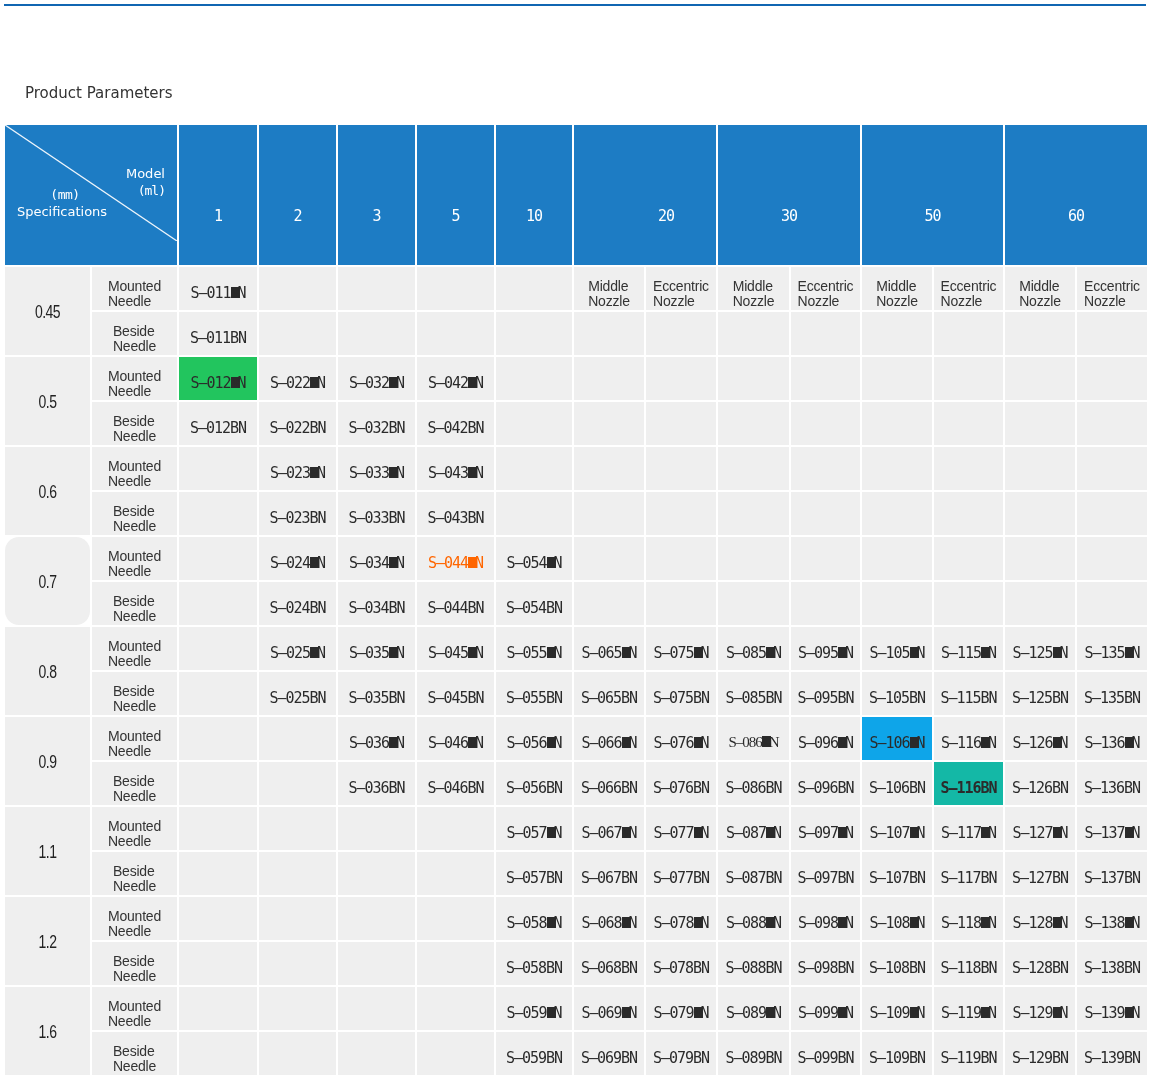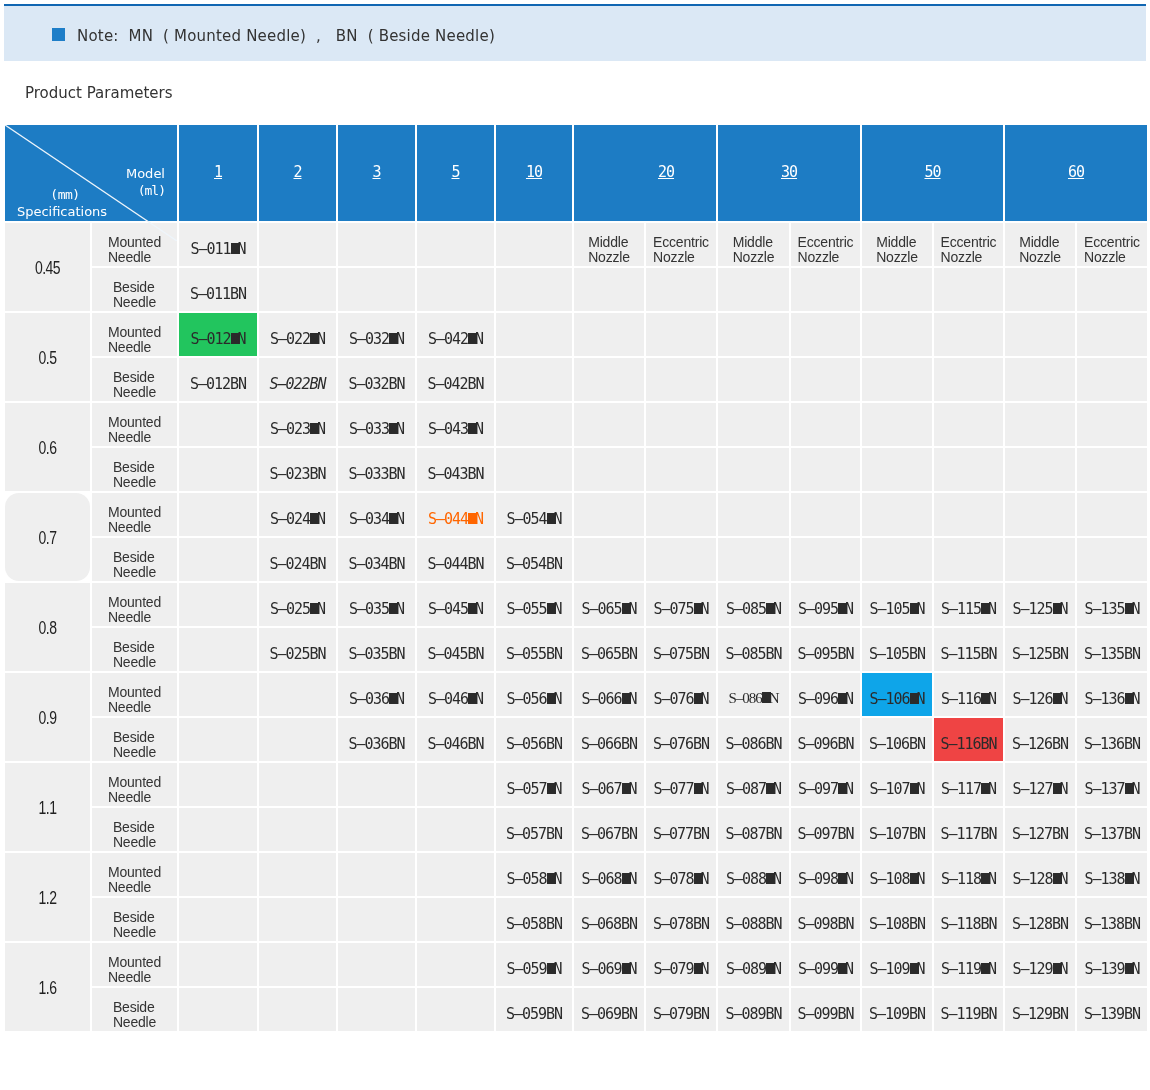--- a/index.html
+++ b/index.html
@@ -17,23 +17,23 @@
                margin-left:12px; padding-top:4px; white-space:pre; letter-spacing:0.2px; }
 
   .section-title { position:absolute; left:25px; top:84px; font-size:15px; color:#333;
                    font-family:"DejaVu Sans", sans-serif; }
 
   
   table.params { position:absolute; left:3px; top:123px; border-collapse:separate;
                  border-spacing:2px; table-layout:fixed; width:1146px; }
   table.params td, table.params th { padding:0; vertical-align:middle; text-align:center; }
 
-  table.params th.hcell { height:96px; color:#fff; font-weight:normal;
+  table.params th.hcell { height:140px; color:#fff; font-weight:normal;
              font-family:"DejaVu Sans Mono", monospace; font-size:15px;
-             vertical-align:bottom; padding-bottom:40px; letter-spacing:-1px;text-decoration:underline; }
+             vertical-align:bottom; padding-bottom:40px; letter-spacing:-1px; }
   th.corner { position:relative; }
   th.corner svg { position:absolute; left:0; top:0; }
   .corner-model { position:absolute; right:12px; top:40px; text-align:right; color:#fff;
                   font-size:13px; line-height:17px; font-weight:normal;
                   font-family:"DejaVu Sans", sans-serif; letter-spacing:0; }
   .corner-model .ln2 { font-family:"DejaVu Sans Mono", monospace; font-size:13px;
                        letter-spacing:-1px; }
   .corner-spec { position:absolute; left:11px; top:61px; width:92px; text-align:center;
                  color:#fff; font-size:13px; line-height:17px; font-weight:normal;
                  font-family:"DejaVu Sans", sans-serif; letter-spacing:0; }
@@ -51,24 +51,20 @@
               font-size:14px; color:#333; line-height:15px; letter-spacing:-0.2px;
               font-family:"Liberation Sans", sans-serif; }
   td.code { font-family:"DejaVu Sans Mono", monospace; font-size:15px; color:#2b2b2b;
             letter-spacing:-1px; }
 </style>
 </head>
 <body>
 
 <div id="page">
   <div class="top-bar" style="background: rgb(16, 102, 178);"></div>
-  <div class="note-band" style="background: rgb(219, 232, 245);">
-    <span class="note-bullet" style="background: rgb(30, 126, 200);"></span>
-    <span class="note-text">Note:  MN  ( Mounted Needle)  ,   BN  ( Beside Needle) </span>
-  </div>
   <div class="section-title">Product Parameters</div>
 
   <table class="params">
     <colgroup id="cols">
         <col style="width: 85px;">
         <col style="width: 85px;">
         <col style="width: 78px;">
         <col style="width: 77px;">
         <col style="width: 77px;">
         <col style="width: 77px;">
@@ -167,21 +163,21 @@
           <td class="body code" style="background: rgb(239, 239, 239);"><span class="codetext"></span></td>
           <td class="body code" style="background: rgb(239, 239, 239);"><span class="codetext"></span></td>
           <td class="body code" style="background: rgb(239, 239, 239);"><span class="codetext"></span></td>
           <td class="body code" style="background: rgb(239, 239, 239);"><span class="codetext"></span></td>
           <td class="body code" style="background: rgb(239, 239, 239);"><span class="codetext"></span></td>
         </tr>
         <tr>
           <td class="body needle" style="background: rgb(239, 239, 239);"><span class="two-line" style="white-space: pre;">Beside
 Needle</span></td>
           <td class="body code" style="background: rgb(239, 239, 239);"><span class="codetext">S–012BN</span></td>
-          <td class="body code" style="background: rgb(239, 239, 239); font-style: italic;"><span class="codetext">S–022BN</span></td>
+          <td class="body code" style="background: rgb(239, 239, 239);"><span class="codetext">S–022BN</span></td>
           <td class="body code" style="background: rgb(239, 239, 239);"><span class="codetext">S–032BN</span></td>
           <td class="body code" style="background: rgb(239, 239, 239);"><span class="codetext">S–042BN</span></td>
           <td class="body code" style="background: rgb(239, 239, 239);"><span class="codetext"></span></td>
           <td class="body code" style="background: rgb(239, 239, 239);"><span class="codetext"></span></td>
           <td class="body code" style="background: rgb(239, 239, 239);"><span class="codetext"></span></td>
           <td class="body code" style="background: rgb(239, 239, 239);"><span class="codetext"></span></td>
           <td class="body code" style="background: rgb(239, 239, 239);"><span class="codetext"></span></td>
           <td class="body code" style="background: rgb(239, 239, 239);"><span class="codetext"></span></td>
           <td class="body code" style="background: rgb(239, 239, 239);"><span class="codetext"></span></td>
           <td class="body code" style="background: rgb(239, 239, 239);"><span class="codetext"></span></td>
@@ -316,21 +312,21 @@
           <td class="body code" style="background: rgb(239, 239, 239);"><span class="codetext"></span></td>
           <td class="body code" style="background: rgb(239, 239, 239);"><span class="codetext"></span></td>
           <td class="body code" style="background: rgb(239, 239, 239);"><span class="codetext">S–036BN</span></td>
           <td class="body code" style="background: rgb(239, 239, 239);"><span class="codetext">S–046BN</span></td>
           <td class="body code" style="background: rgb(239, 239, 239);"><span class="codetext">S–056BN</span></td>
           <td class="body code" style="background: rgb(239, 239, 239);"><span class="codetext">S–066BN</span></td>
           <td class="body code" style="background: rgb(239, 239, 239);"><span class="codetext">S–076BN</span></td>
           <td class="body code" style="background: rgb(239, 239, 239);"><span class="codetext">S–086BN</span></td>
           <td class="body code" style="background: rgb(239, 239, 239);"><span class="codetext">S–096BN</span></td>
           <td class="body code" style="background: rgb(239, 239, 239);"><span class="codetext">S–106BN</span></td>
-          <td class="body code" style="background: #ef4444;"><span class="codetext">S–116BN</span></td>
+          <td class="body code" style="background: #14b8a6; font-weight: bold;"><span class="codetext">S–116BN</span></td>
           <td class="body code" style="background: rgb(239, 239, 239);"><span class="codetext">S–126BN</span></td>
           <td class="body code" style="background: rgb(239, 239, 239);"><span class="codetext">S–136BN</span></td>
         </tr>
         <tr>
           <td class="body spec" rowspan="2" style="background: rgb(239, 239, 239);"><span class="stretch">1.1</span></td>
           <td class="body needle" style="background: rgb(239, 239, 239);"><span class="two-line" style="white-space: pre;">Mounted
 Needle</span></td>
           <td class="body code" style="background: rgb(239, 239, 239);"><span class="codetext"></span></td>
           <td class="body code" style="background: rgb(239, 239, 239);"><span class="codetext"></span></td>
           <td class="body code" style="background: rgb(239, 239, 239);"><span class="codetext"></span></td>

